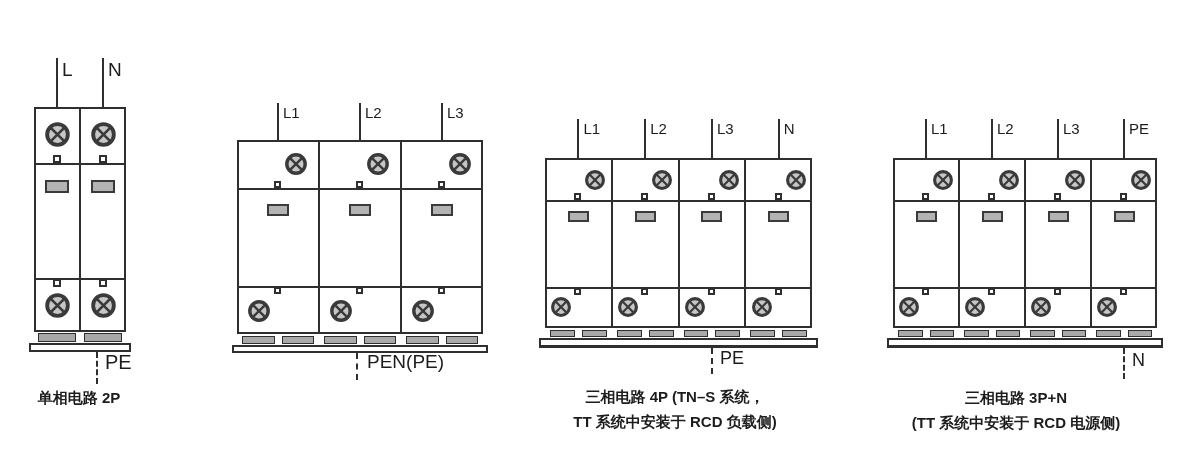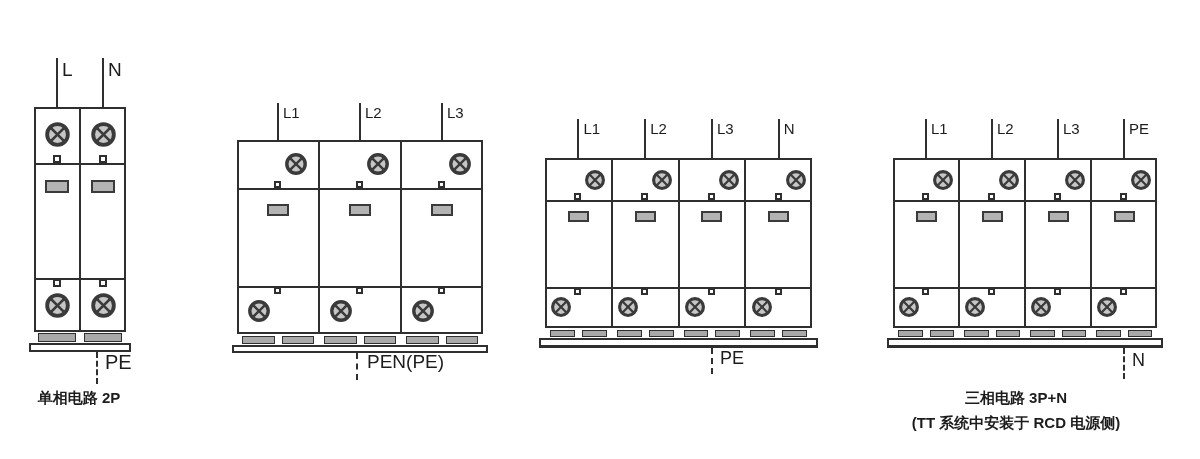--- a/index.html
+++ b/index.html
@@ -199,20 +199,22 @@
       <div class="abs notch" style="left:774.625px;top:193px;width:7px;height:7px"></div>
       <div class="abs notch" style="left:774.625px;top:288px;width:7px;height:7px"></div>
       <div class="abs indicator" style="left:768.125px;top:211px;width:21px;height:11px;background:#b3b3b3"></div>
       <div class="abs strip" style="left:750.25px;top:330px;width:24.875px;height:7px;background:#a9a9a9"></div>
       <div class="abs strip" style="left:782.125px;top:330px;width:24.875px;height:7px;background:#a9a9a9"></div>
       <div class="abs plate" style="left:539px;top:338px;width:279px;height:10px">
         <div class="abs hline" style="left:0;top:5px;width:100%"></div>
       </div>
       <div class="abs vdash" style="left:711px;top:348px;height:26px"></div>
       <div class="abs bottom-label" style="left:720px;top:349px;font-size:18px">PE</div>
+      <div class="abs caption" style="left:445px;top:388px;width:460px">三相电路 4P (TN–S 系统，</div>
+      <div class="abs caption" style="left:445px;top:413px;width:460px">TT 系统中安装于 RCD 负载侧)</div>
     </div>
     <div class="device">
       <div class="abs vline" style="left:925px;top:119px;height:39px"></div>
       <div class="abs wire-label" style="left:931px;top:121px;font-size:15px">L1</div>
       <div class="abs vline" style="left:991px;top:119px;height:39px"></div>
       <div class="abs wire-label" style="left:997px;top:121px;font-size:15px">L2</div>
       <div class="abs vline" style="left:1057px;top:119px;height:39px"></div>
       <div class="abs wire-label" style="left:1063px;top:121px;font-size:15px">L3</div>
       <div class="abs vline" style="left:1123px;top:119px;height:39px"></div>
       <div class="abs wire-label" style="left:1129px;top:121px;font-size:15px">PE</div>

